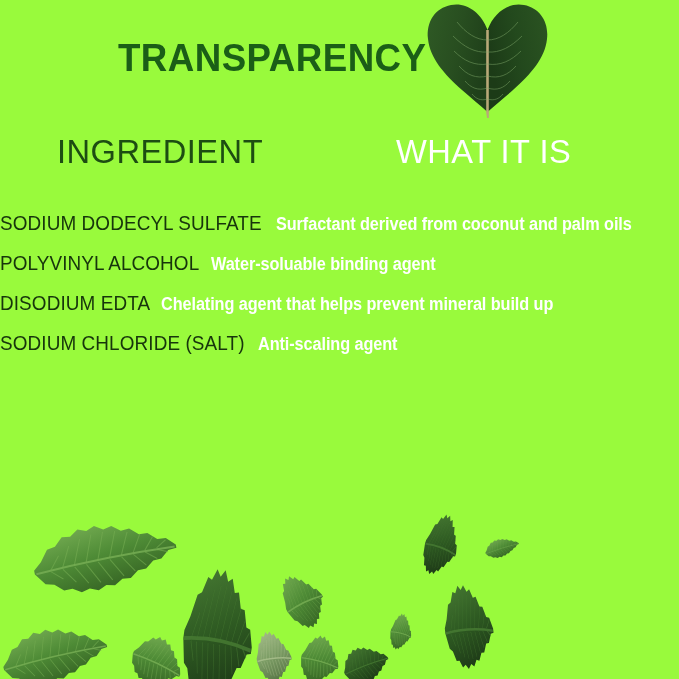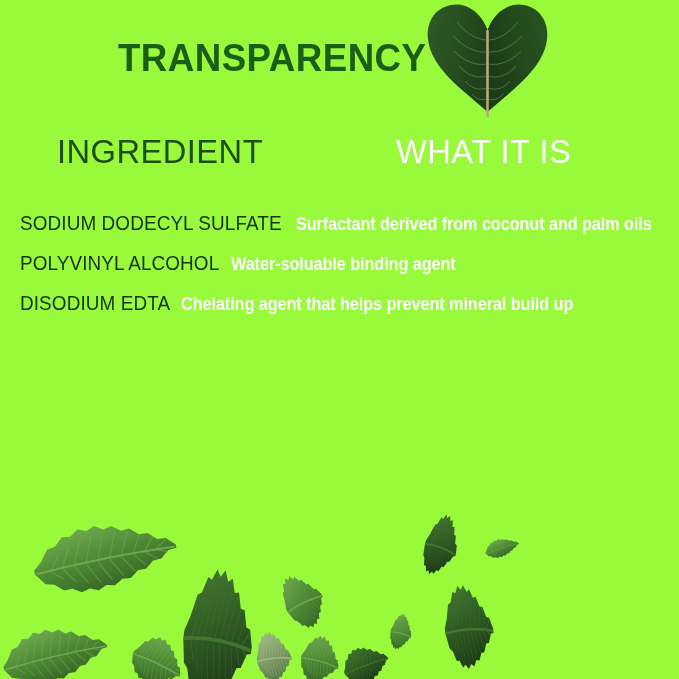--- a/index.html
+++ b/index.html
@@ -82,21 +82,21 @@
   #ingredient-list {
     position: absolute;
     left: 0;
     top: 203px;
     width: 679px;
   }
   .ingredient-row {
     position: relative;
     height: 40px;
     line-height: 40px;
-    padding-left: 20px;
+    padding-left: 0;
     white-space: nowrap;
     overflow: visible;
   }
   .ingredient-name {
     font-size: 19.5px;
     font-weight: 300;
     color: #17350c;
     font-family: "Liberation Sans Narrow", "Liberation Sans", sans-serif;
     letter-spacing: 0.1px;
     transform: scaleX(0.97);
@@ -176,20 +176,21 @@
 
   <div id="column-headers">
     <div class="col-header" id="header-ingredient">INGREDIENT</div>
     <div class="col-header" id="header-what-it-is">WHAT IT IS</div>
   </div>
 
   <div id="ingredient-list">
       <div class="ingredient-row"><span class="ingredient-name">SODIUM DODECYL SULFATE</span><span class="ingredient-desc">Surfactant derived from coconut and palm oils</span></div>
       <div class="ingredient-row"><span class="ingredient-name">POLYVINYL ALCOHOL</span><span class="ingredient-desc">Water-soluable binding agent</span></div>
       <div class="ingredient-row"><span class="ingredient-name">DISODIUM EDTA</span><span class="ingredient-desc">Chelating agent that helps prevent mineral build up</span></div>
+      <div class="ingredient-row"><span class="ingredient-name">SODIUM CHLORIDE (SALT)</span><span class="ingredient-desc">Anti-scaling agent</span></div>
     </div>
 
   <div id="leaf-scatter">
       <svg class="scatter-leaf" viewBox="0 0 100 44" preserveAspectRatio="none" style="left: 30px; top: 18px; width: 150px; height: 70px; transform: rotate(-12deg) scale(1);">
         <defs>
           <linearGradient id="lg0" x1="0" y1="0" x2="0.3" y2="1">
             <stop offset="0%" stop-color="#76ad53"></stop>
             <stop offset="55%" stop-color="#4e8b36"></stop>
             <stop offset="100%" stop-color="#3a6b27"></stop>
           </linearGradient>

